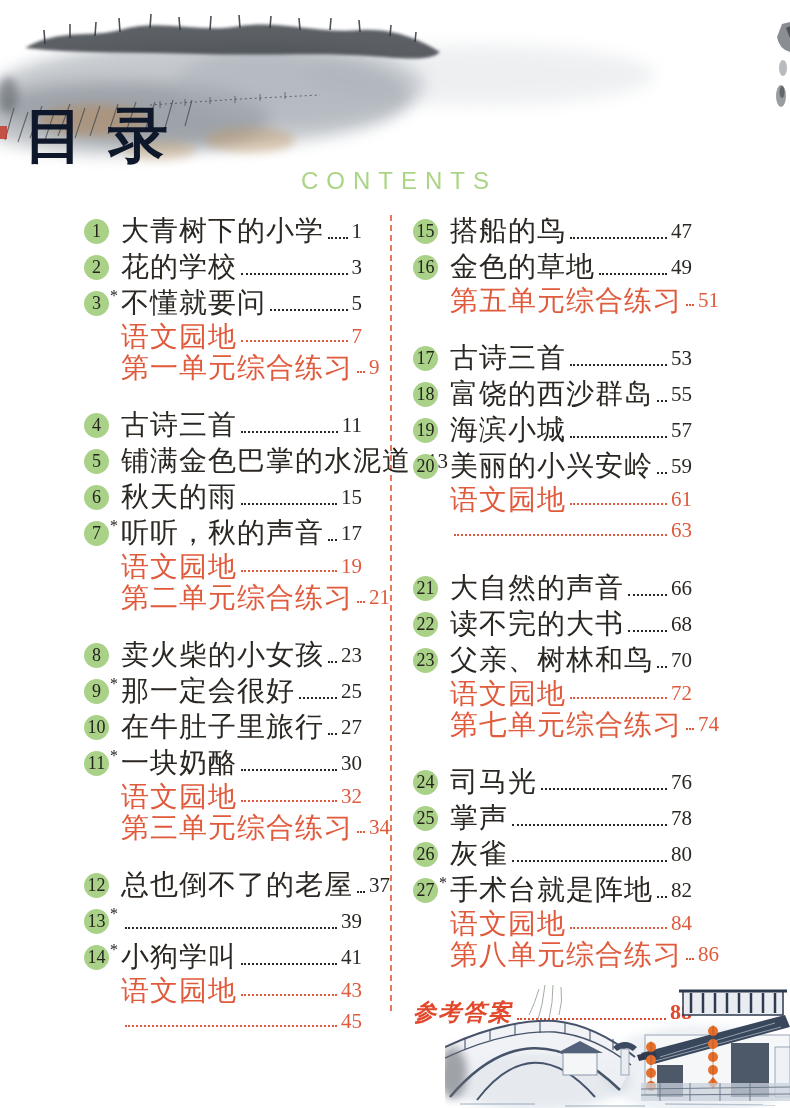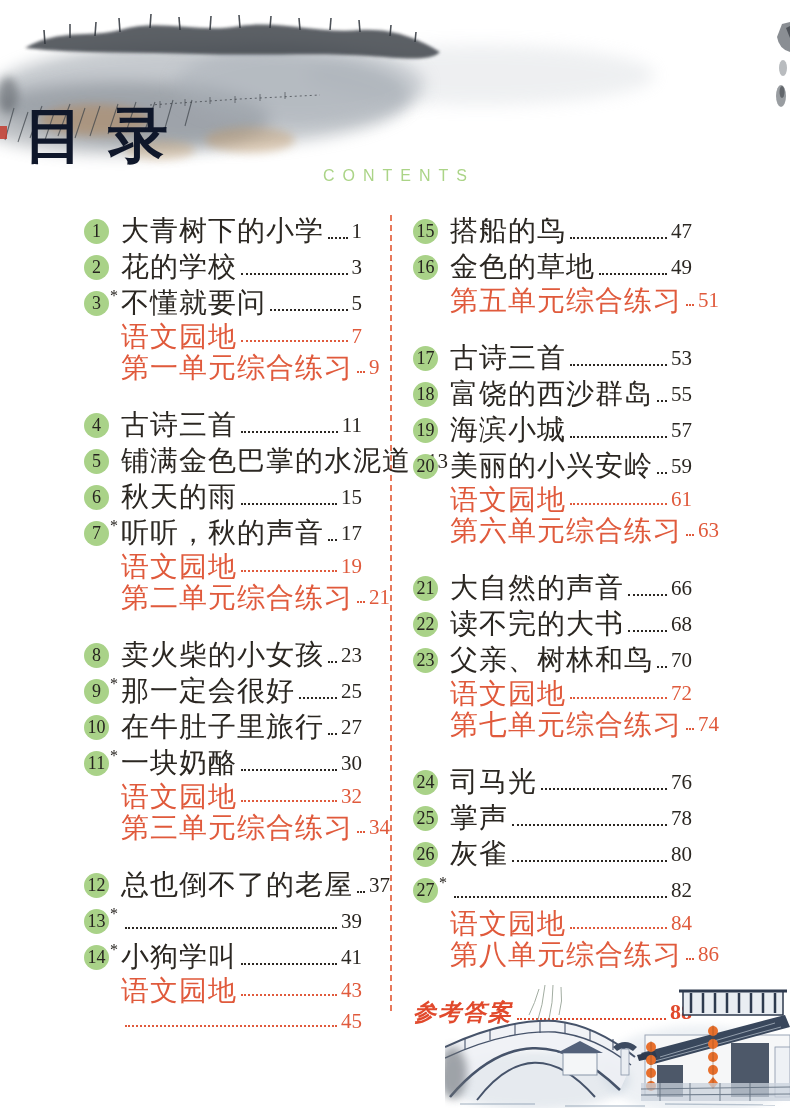--- a/index.html
+++ b/index.html
@@ -15,21 +15,21 @@
 
   
   .page-title {
     position:absolute; top:96px; left:0; right:0;
     text-align:left; font-size:60px; font-weight:bold;
     letter-spacing:24px; text-indent:24px;
     color:#0f172a; font-family:"Liberation Sans","DejaVu Sans",sans-serif;
   }
   .page-subtitle {
     position:absolute; top:167px; left:0; right:0;
-    text-align:center; font-size:16px; letter-spacing:8px; text-indent:8px;
+    text-align:center; font-size:24px; letter-spacing:8px; text-indent:8px;
     color:#abd487; font-family:"Liberation Sans","DejaVu Sans",sans-serif;
   }
 
   
   .divider {
     position:absolute; left:390px; top:215px; width:2px; height:798px;
     background:repeating-linear-gradient(to bottom,#e8795b 0 6px,transparent 6px 10px);
   }
 
   
@@ -369,21 +369,20 @@
         <span class="pagenum">59</span>
       </div>
       <div class="row extra">
         <span class="badge-wrap"></span>
         <span class="title">语文园地</span>
         <span class="leader"></span>
         <span class="pagenum">61</span>
       </div>
       <div class="row extra">
         <span class="badge-wrap"></span>
-        <span class="title">第六单元综合练习</span>
         <span class="leader"></span>
         <span class="pagenum">63</span>
       </div>
     </div>
     <div class="section">
       <div class="row lesson">
         <span class="badge-wrap">
           <span class="badge">21</span>
         </span>
         <span class="title">大自然的声音</span>
@@ -442,20 +441,21 @@
         </span>
         <span class="title">灰雀</span>
         <span class="leader"></span>
         <span class="pagenum">80</span>
       </div>
       <div class="row lesson">
         <span class="badge-wrap">
           <span class="badge">27</span>
           <span class="star">*</span>
         </span>
+        <span class="title">手术台就是阵地</span>
         <span class="leader"></span>
         <span class="pagenum">82</span>
       </div>
       <div class="row extra">
         <span class="badge-wrap"></span>
         <span class="title">语文园地</span>
         <span class="leader"></span>
         <span class="pagenum">84</span>
       </div>
       <div class="row extra">

